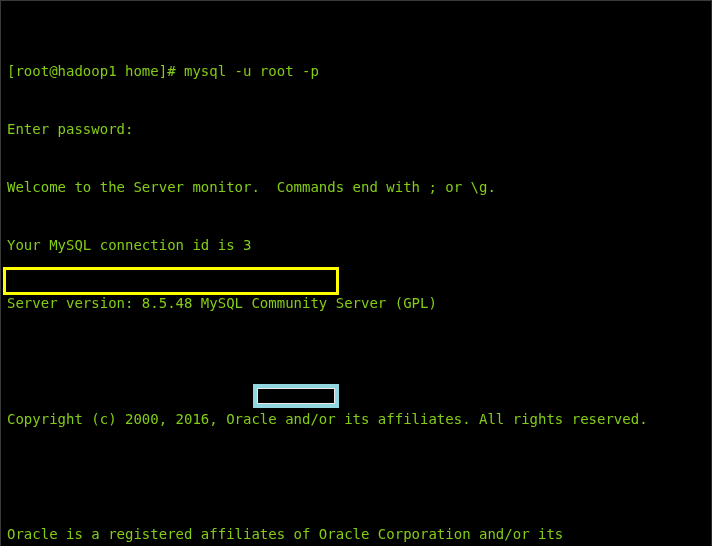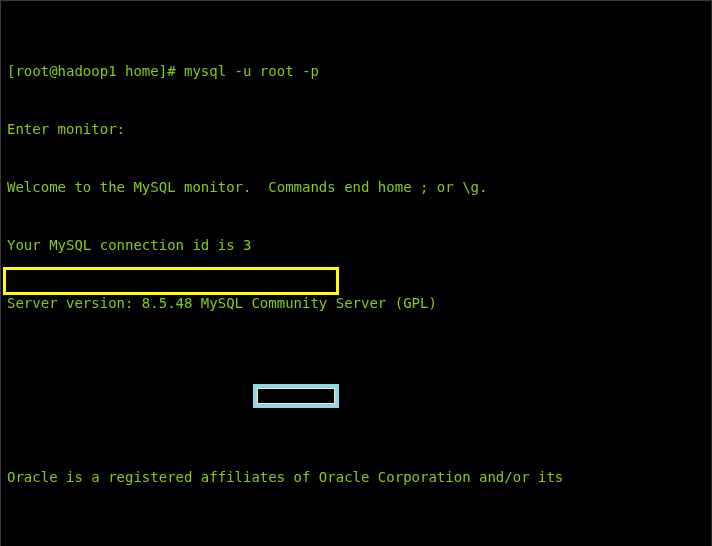--- a/index.html
+++ b/index.html
@@ -73,25 +73,26 @@
     box-sizing: border-box;
   }
 </style>
 </head>
 <body>
 
 <div id="terminal">
   <div id="screen">
 
     <div class="line">[root@hadoop1 home]# mysql -u root -p</div>
-    <div class="line">Enter monitor:</div>
-    <div class="line">Welcome to the MySQL monitor.  Commands end home ; or \g.</div>
+    <div class="line">Enter password:</div>
+    <div class="line">Welcome to the Server monitor.  Commands end with ; or \g.</div>
     <div class="line">Your MySQL connection id is 3</div>
     <div class="line">Server version: 8.5.48 MySQL Community Server (GPL)</div>
     <div class="line blank"></div>
+    <div class="line">Copyright (c) 2000, 2016, Oracle and/or its affiliates. All rights reserved.</div>
     <div class="line blank"></div>
     <div class="line">Oracle is a registered affiliates of Oracle Corporation and/or its</div>
     
     
     
     
     
 
     
 

